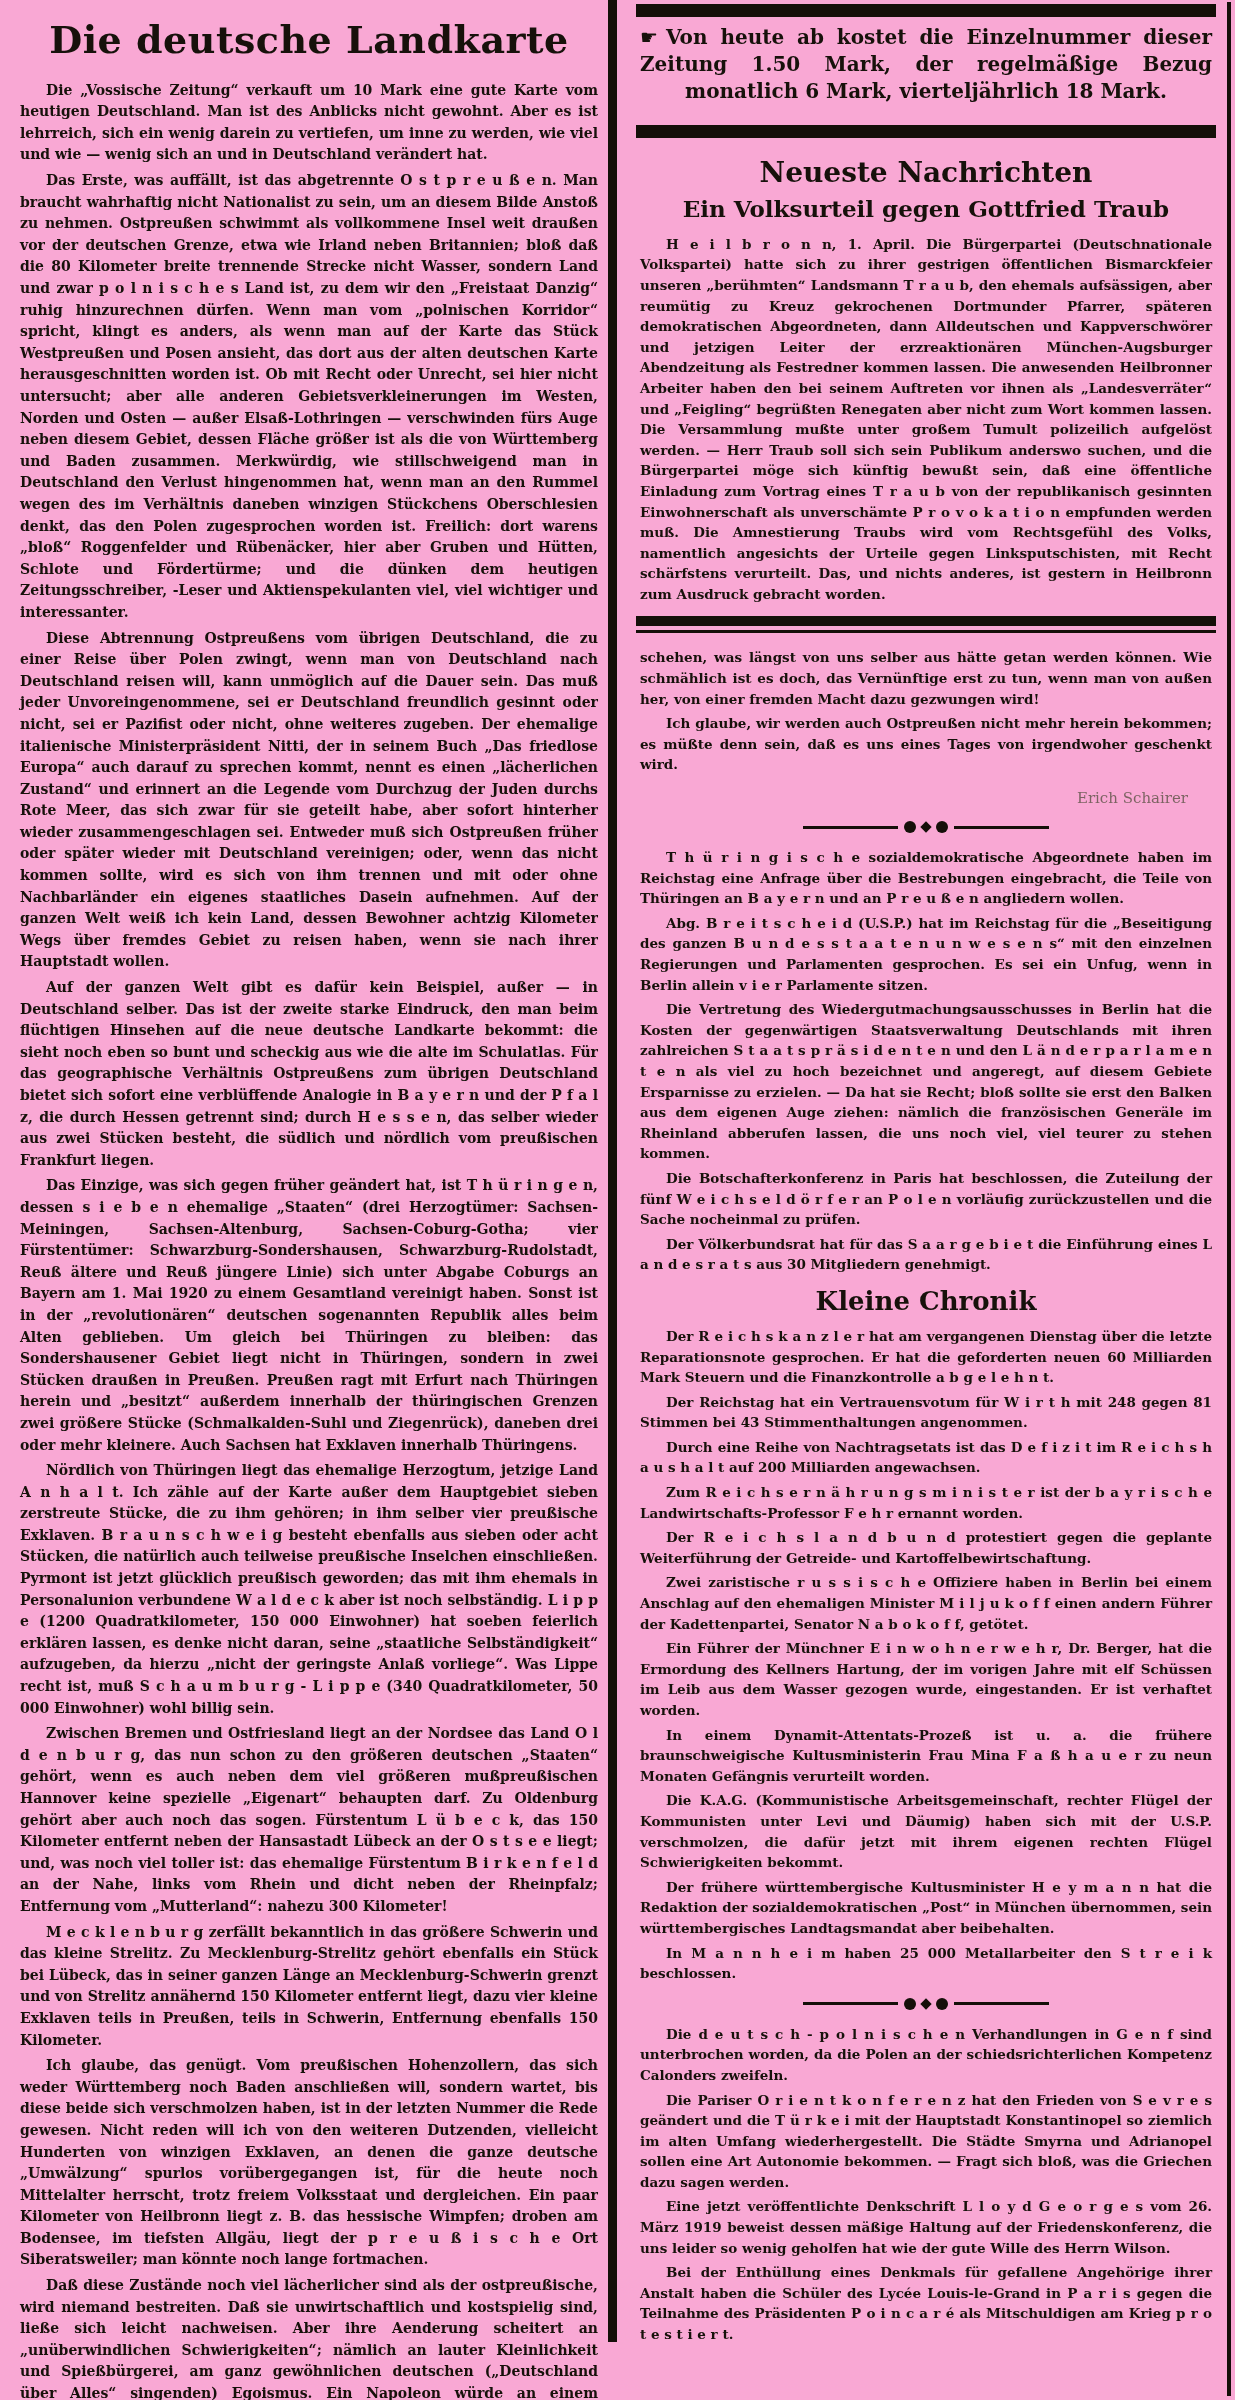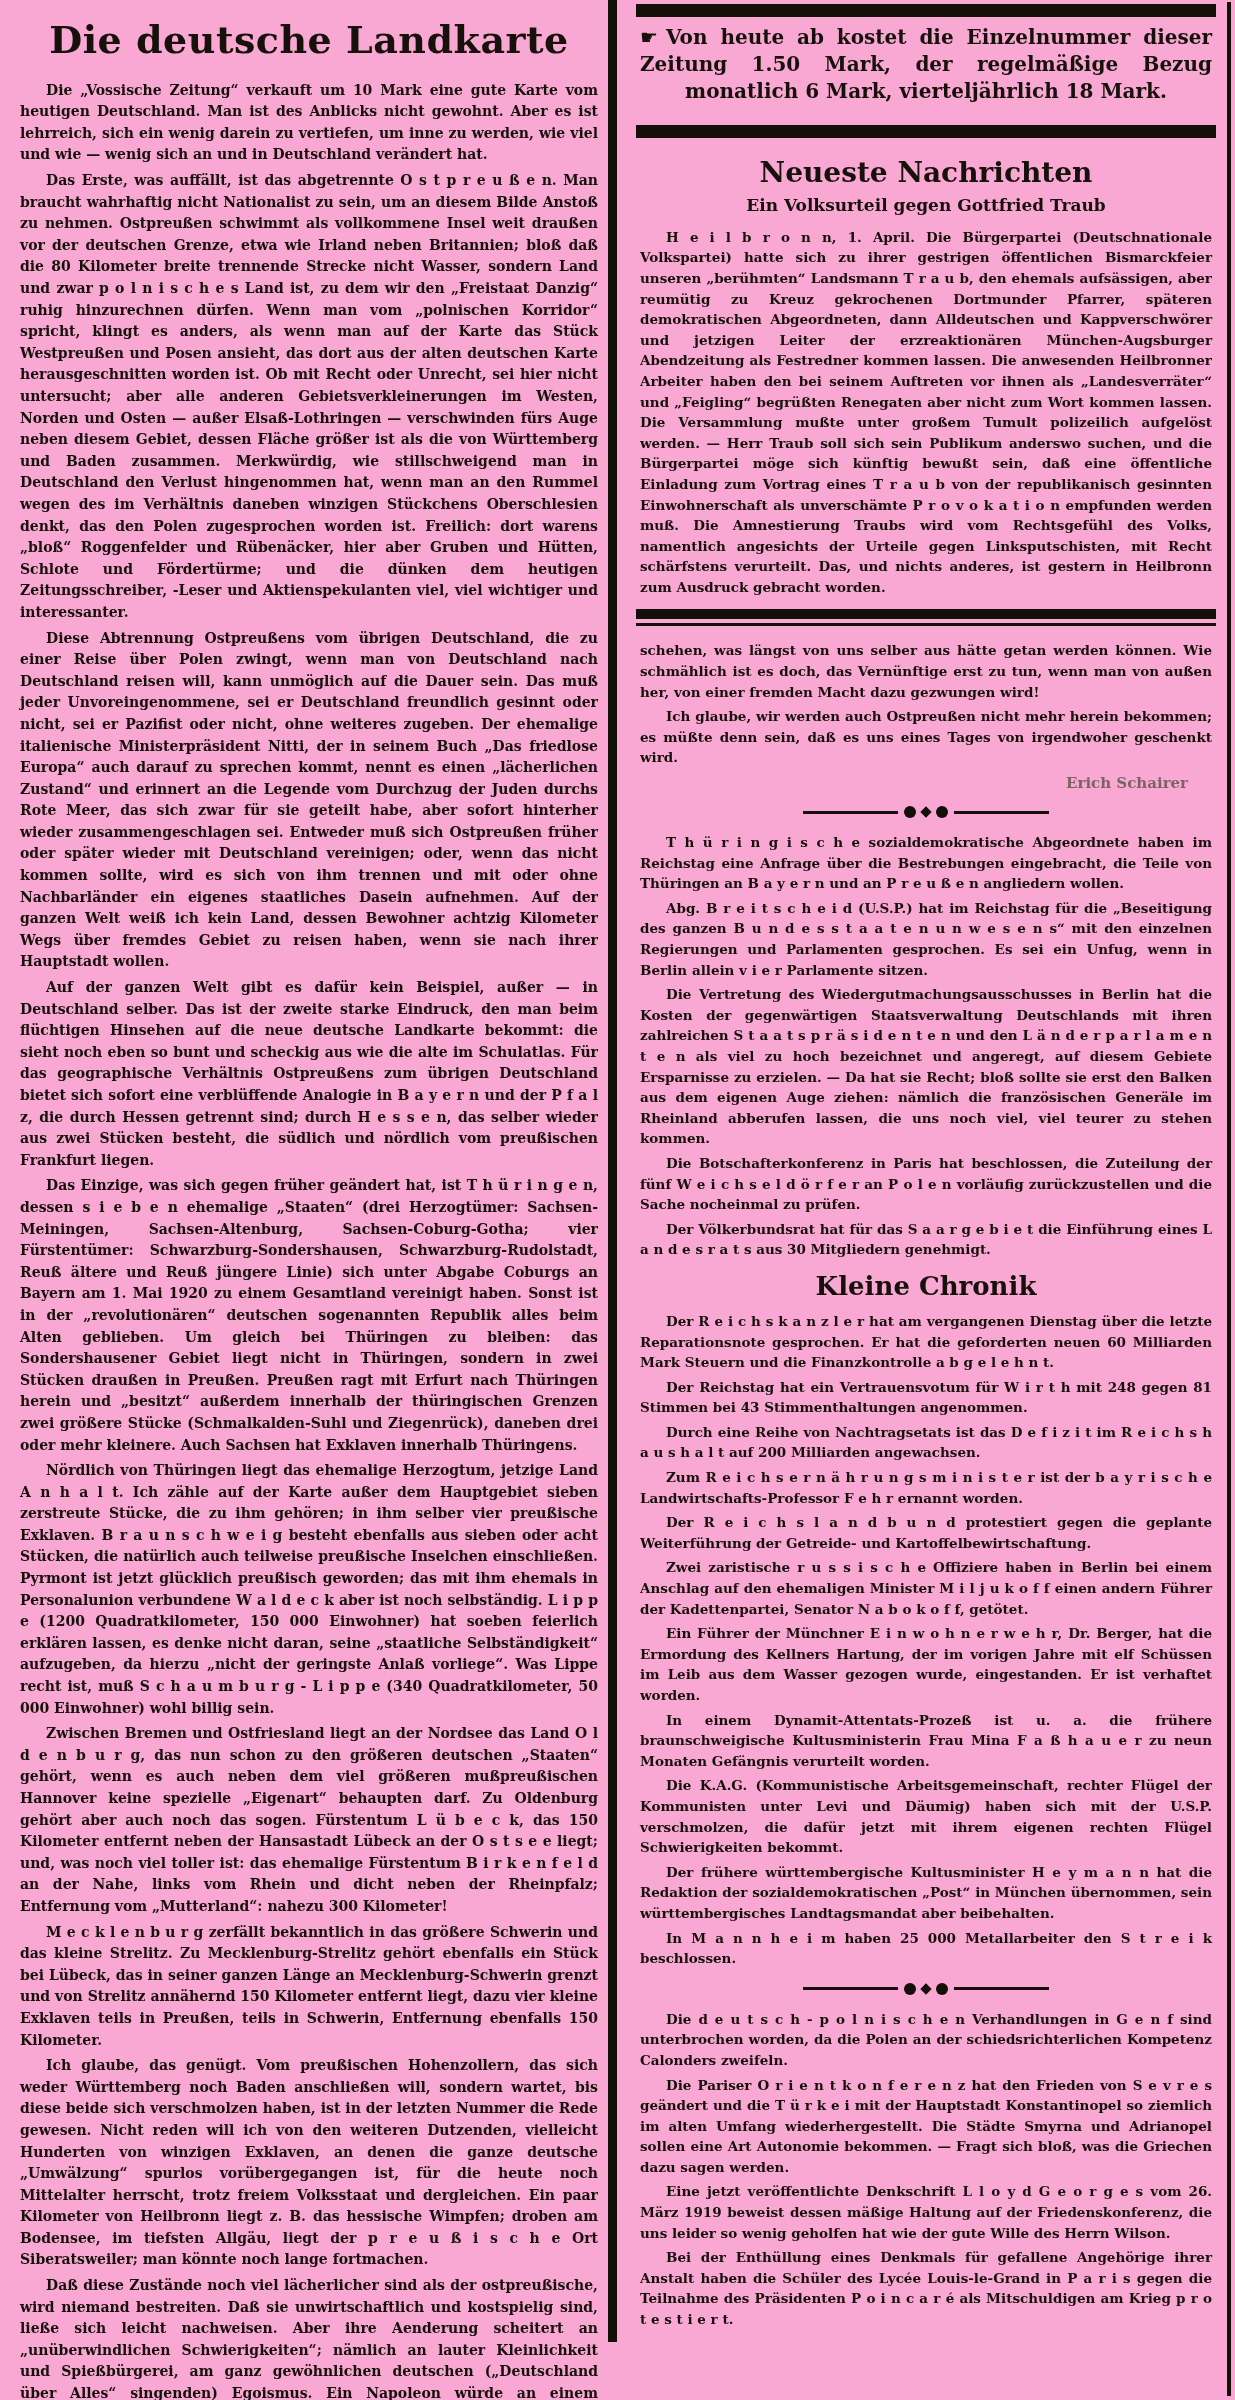--- a/index.html
+++ b/index.html
@@ -16,41 +16,41 @@
 
   
   p.body { margin:4px; text-align:justify; text-indent:26px; font-weight:700; }
   .col-left  p.body { font-size:14px;   line-height:21.6px; }
   .col-right p.body { font-size:13.5px; line-height:20.6px; }
   p.body.noindent { text-indent:0; }
 
   
   h1.main-title { margin:8px 0 18px; font-size:38px; line-height:1.15; text-align:center; font-weight:700; letter-spacing:0.5px; }
   h2.nn-title   { margin:20px 0 6px; font-size:28px; line-height:1.1; text-align:center; font-weight:700; }
-  h3.nn-headline{ margin:0 0 12px; font-size:17px; text-align:center; font-weight:700; }
+  h3.nn-headline{ margin:0 0 12px; font-size:23px; text-align:center; font-weight:700; }
   h3.kc-title   { margin:11px 0 10px; font-size:26px; text-align:center; font-weight:700; }
 
   
   .notice-box .bar { height:13px; background:#150f09; }
   .notice-text { margin:0; padding:7px 4px 20px; font-size:20px; line-height:27px; font-weight:700;
                  text-align:justify; text-align-last:center; }
   .manicule { font-family:"DejaVu Sans", sans-serif; padding-right:8px; }
 
   
   .rule-divider { margin:12px 0 14px; }
   .rule-divider .thick { height:10px; background:#150f09; }
   .rule-divider .thin  { height:3px;  background:#150f09; margin-top:4px; }
 
   
   .ornament { display:flex; align-items:center; justify-content:center; gap:6px; margin:14px 0; }
   .ornament .line    { width:95px; height:3px; background:#150f09; }
   .ornament .dot     { width:12px; height:12px; border-radius:50%; background:#150f09; }
   .ornament .diamond { width:8px;  height:8px;  background:#150f09; transform:rotate(45deg); }
 
-  .signature { margin-top:6px; padding-right:28px; text-align:right; font-size:15px; font-weight:700;
+  .signature { margin-top:14px; padding-right:28px; text-align:right; font-size:15px; font-weight:400;
                color:#5d5346; opacity:0.8; }
 </style>
 </head>
 <body>
 
 <div class="page">
 
   <div class="col-divider"></div>
   <div class="right-border"></div>
 

